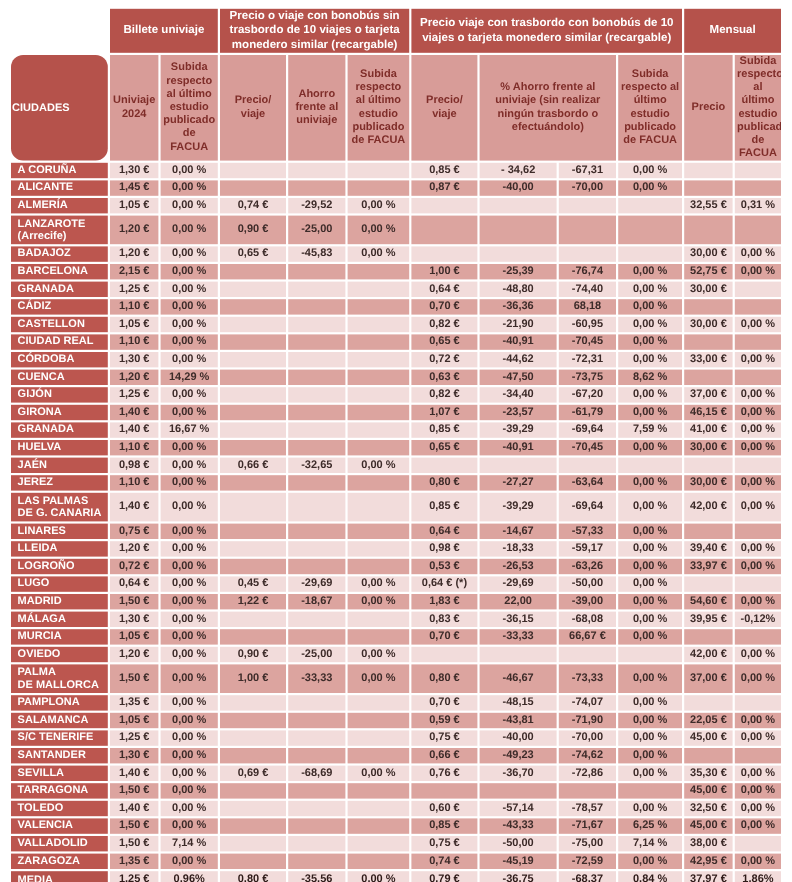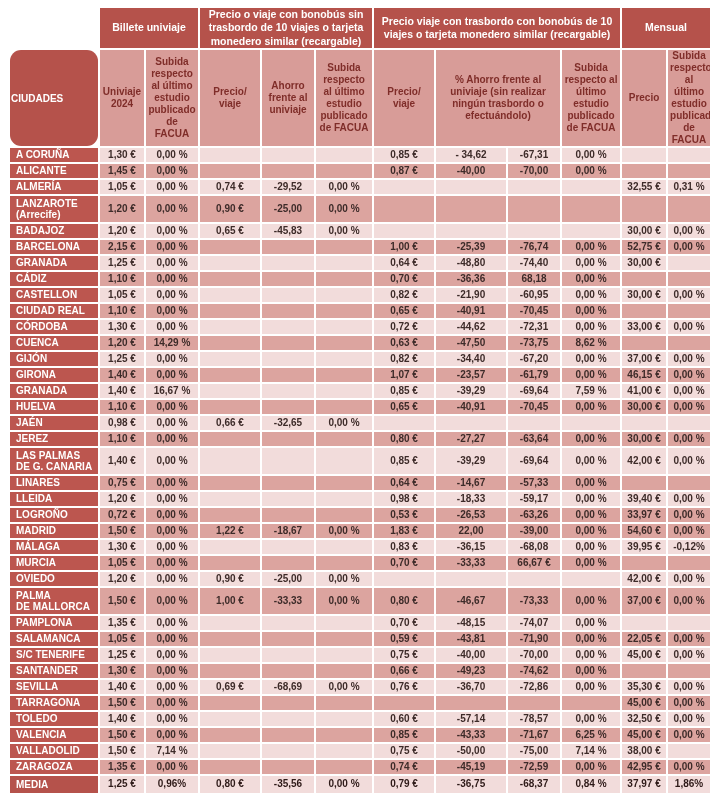--- a/index.html
+++ b/index.html
@@ -370,20 +370,34 @@
         <td class="val"></td>
         <td class="val"></td>
         <td class="val"></td>
         <td class="val">0,53 €</td>
         <td class="val">-26,53</td>
         <td class="val">-63,26</td>
         <td class="val">0,00 %</td>
         <td class="val">33,97 €</td>
         <td class="val">0,00 %</td>
       </tr>
+      <tr class="light single">
+        <td class="city">LUGO</td>
+        <td class="val">0,64 €</td>
+        <td class="val">0,00 %</td>
+        <td class="val">0,45 €</td>
+        <td class="val">-29,69</td>
+        <td class="val">0,00 %</td>
+        <td class="val">0,64 € (*)</td>
+        <td class="val">-29,69</td>
+        <td class="val">-50,00</td>
+        <td class="val">0,00 %</td>
+        <td class="val"></td>
+        <td class="val"></td>
+      </tr>
       <tr class="dark single">
         <td class="city">MADRID</td>
         <td class="val">1,50 €</td>
         <td class="val">0,00 %</td>
         <td class="val">1,22 €</td>
         <td class="val">-18,67</td>
         <td class="val">0,00 %</td>
         <td class="val">1,83 €</td>
         <td class="val">22,00</td>
         <td class="val">-39,00</td>

